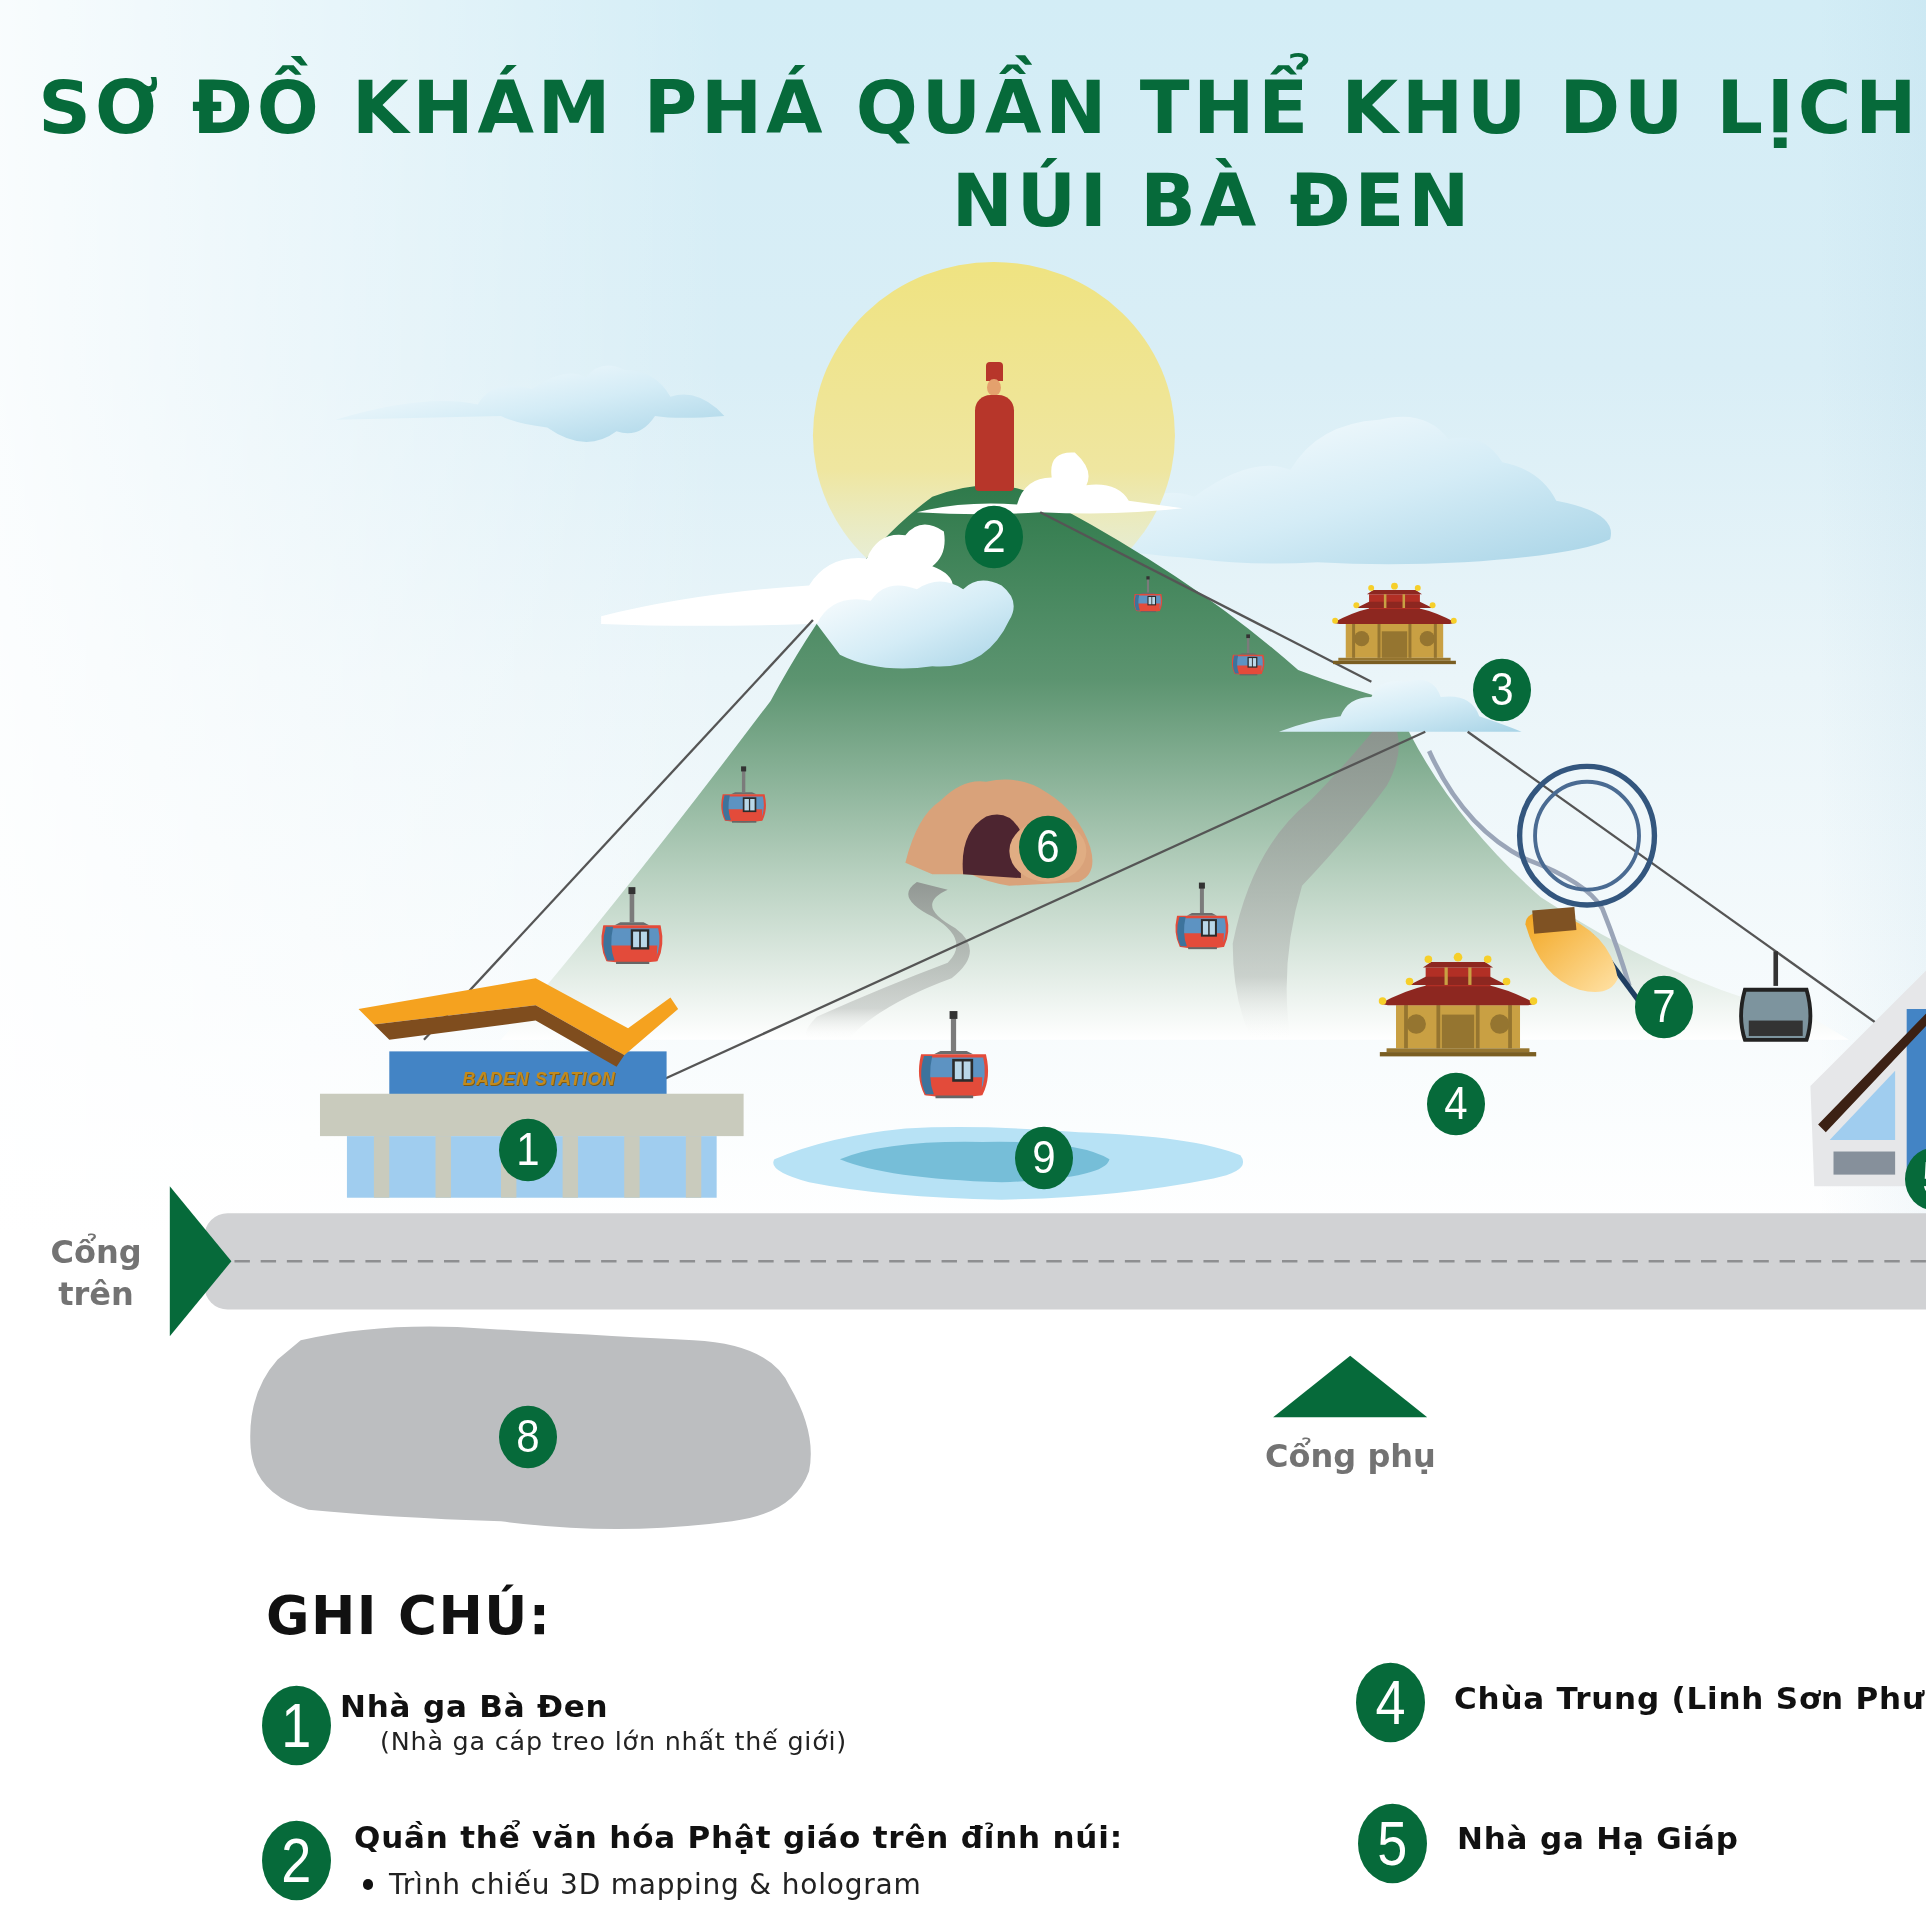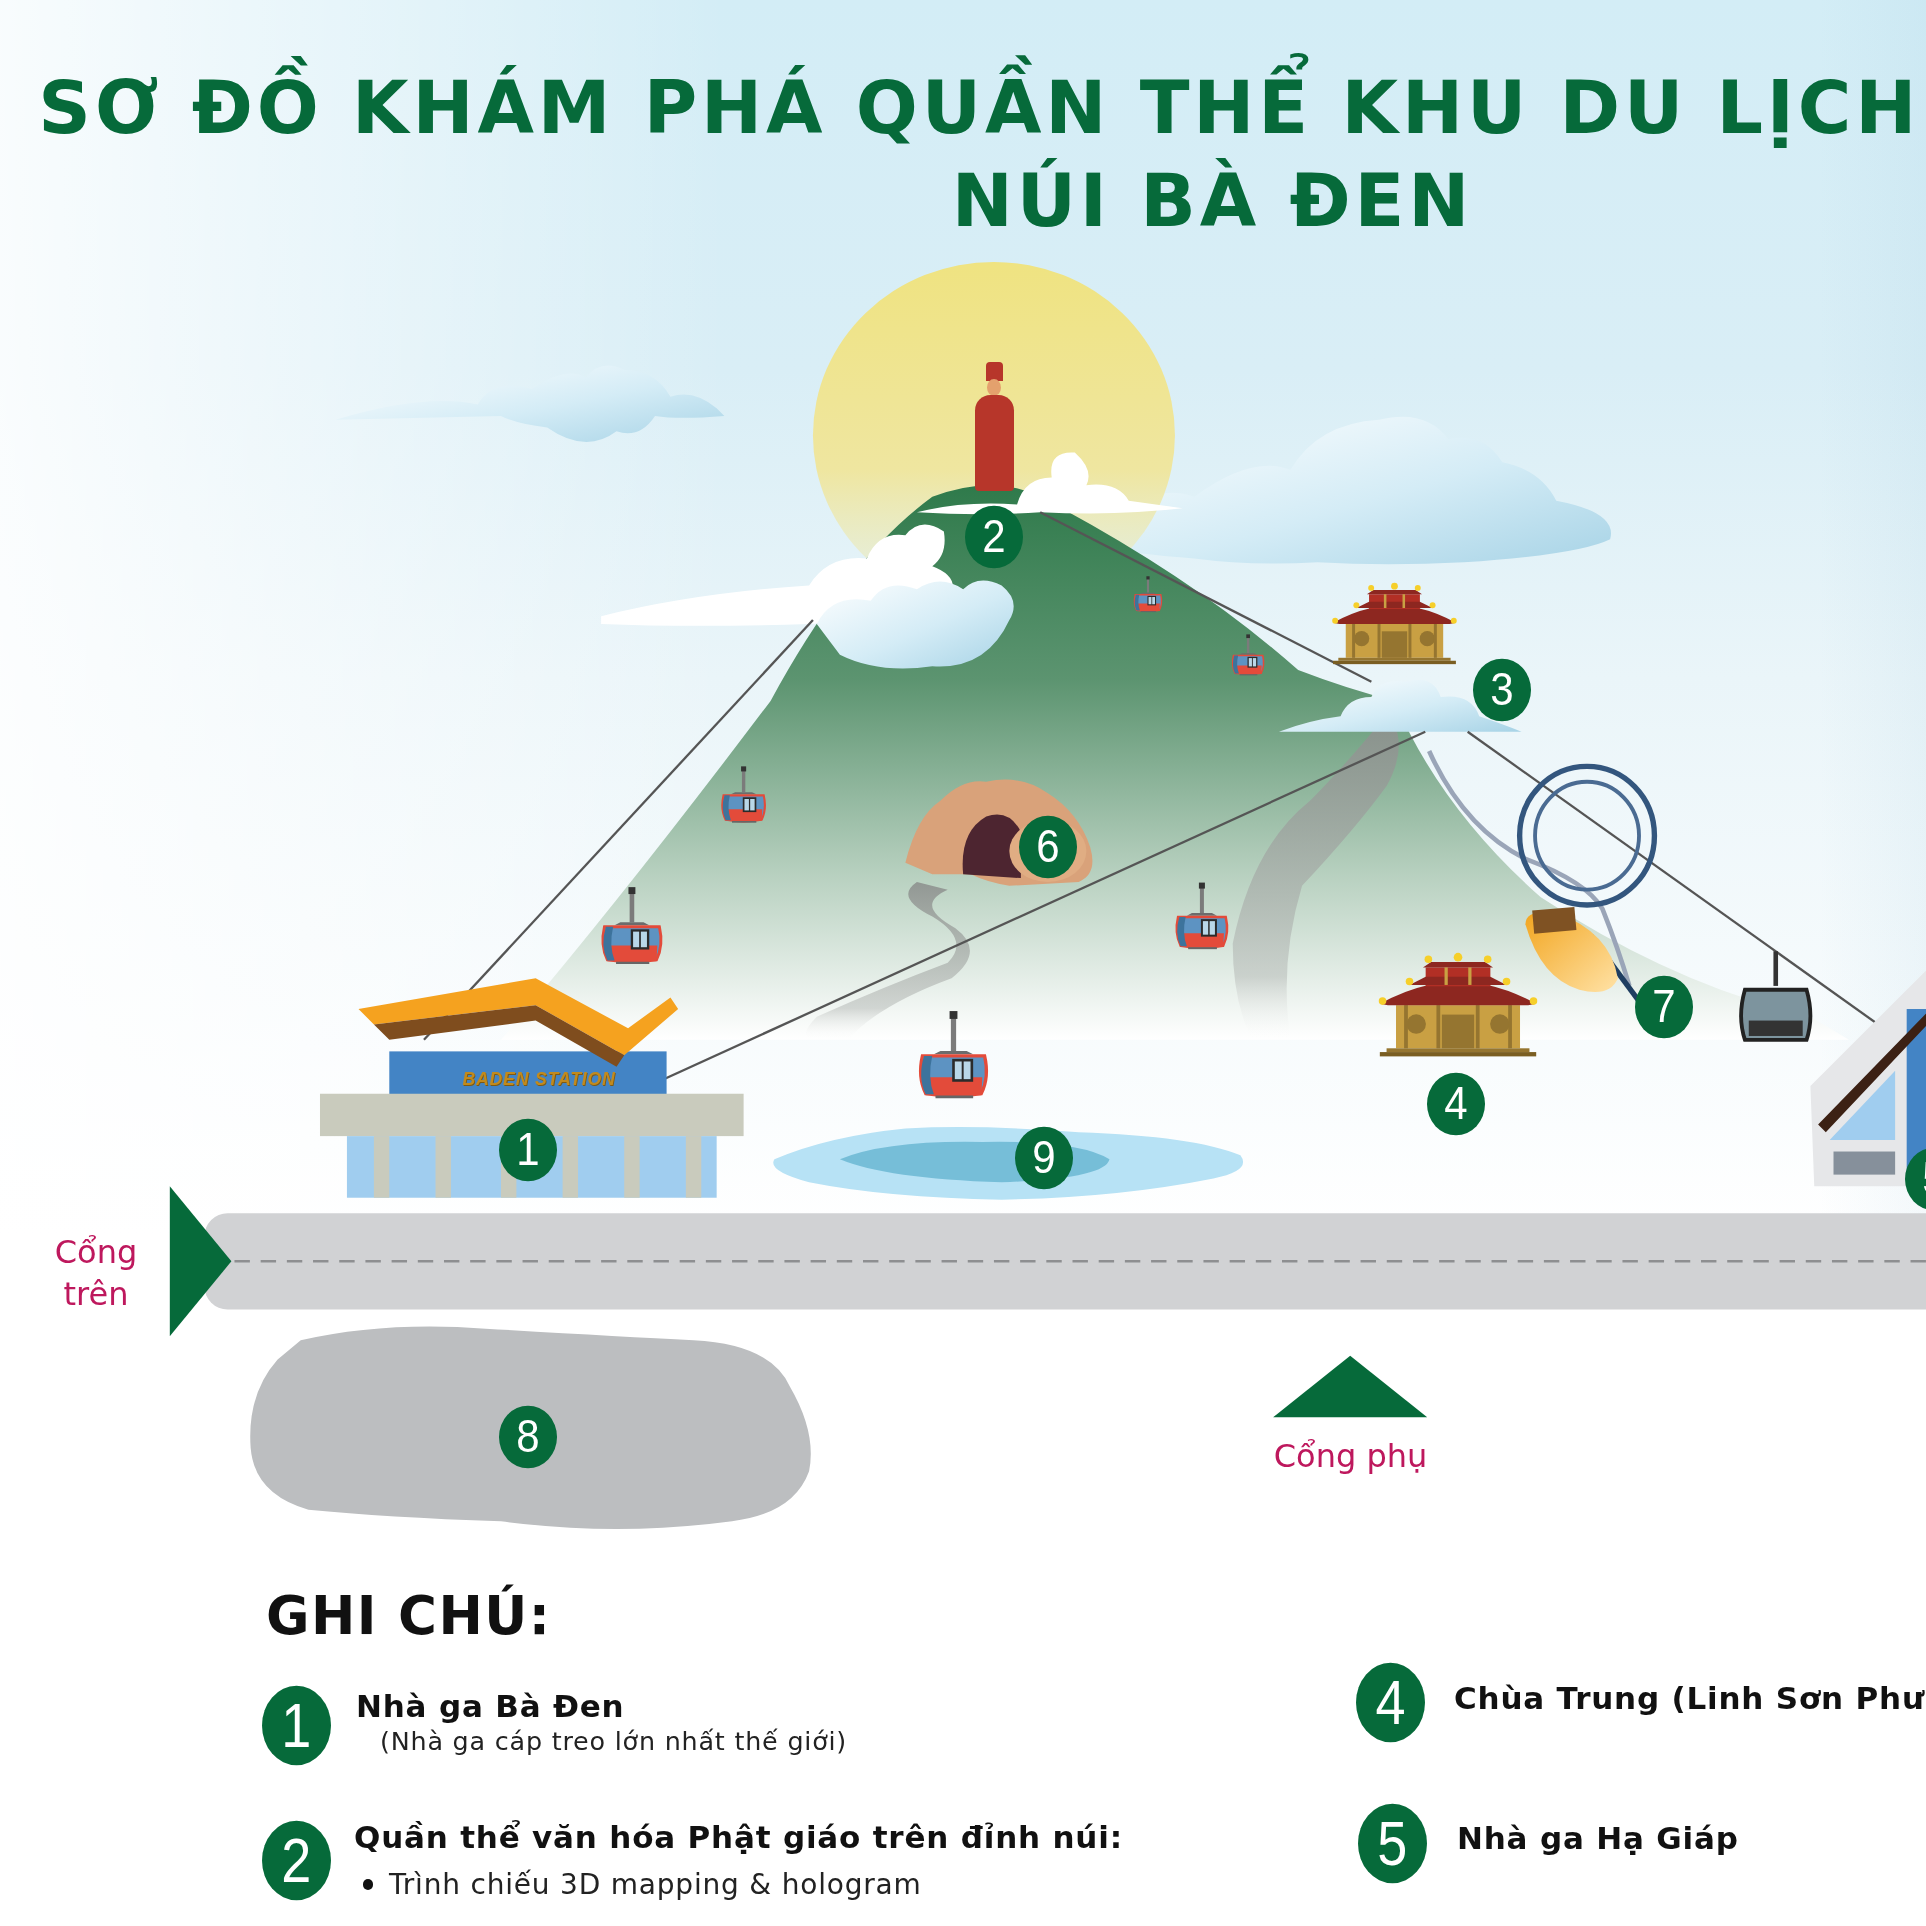--- a/index.html
+++ b/index.html
@@ -17,21 +17,21 @@
   .map-svg { position: absolute; left: 0; top: 0; width: 2425px; height: 1579px; }
   .title {
     position: absolute; left: 0; width: 2425px; text-align: center;
     color: #066a3a; font-weight: bold; font-size: 73px; letter-spacing: 3.9px;
     line-height: 1;
   }
   .title.l1 { top: 71px; }
   .title.l2 { top: 164px; }
 
   .gate-label {
-    position: absolute; font-weight: normal; color: #be185d; font-size: 32px;
+    position: absolute; font-weight: bold; color: #737373; font-size: 32px;
     text-align: center; line-height: 42px;
   }
   .gate-main-label { left: 23px; top: 1231px; width: 146px; }
   .gate-side-label { left: 1235px; top: 1435px; width: 231px; }
 
   .badge-map {
     position: absolute; width: 58px; height: 58px; margin-left: -29px; margin-top: -29px;
     border-radius: 50%; background: #066a3a; color: #fff;
     font-family: "Liberation Sans", sans-serif; font-size: 42px; line-height: 58px;
     text-align: center; transform: scaleY(1.08);
@@ -272,21 +272,21 @@
 <div class="badge-map" style="left:1934px;top:1179px;">5</div>
 <div class="badge-map" style="left:1048px;top:847px;">6</div>
 <div class="badge-map" style="left:1664px;top:1007px;">7</div>
 <div class="badge-map" style="left:528px;top:1437px;">8</div>
 <div class="badge-map" style="left:1044px;top:1158px;">9</div>
 
 <div class="legend-heading">GHI CHÚ:</div>
 
 <div class="legend-item" style="left:258px;top:1691px;">
   <div class="legend-badge" style="left:3.9px;top:0;">1</div>
-  <div class="legend-title" style="left:98px;top:-3.1px;">Nhà ga Bà Đen</div>
+  <div class="legend-title" style="left:82px;top:-3.1px;">Nhà ga Bà Đen</div>
   <div class="legend-sub" style="left:98px;top:35px;margin-left:24px;">(Nhà ga cáp treo lớn nhất thế giới)</div>
 </div>
 
 <div class="legend-item" style="left:258px;top:1826px;">
   <div class="legend-badge" style="left:3.9px;top:0;">2</div>
   <div class="legend-title" style="left:96px;top:-7px;">Quần thể văn hóa Phật giáo trên đỉnh núi:</div>
   <ul class="legend-bullets" style="left:96px;top:40px;">
     <li>Trình chiếu 3D mapping &amp; hologram</li>
 
   </ul>

